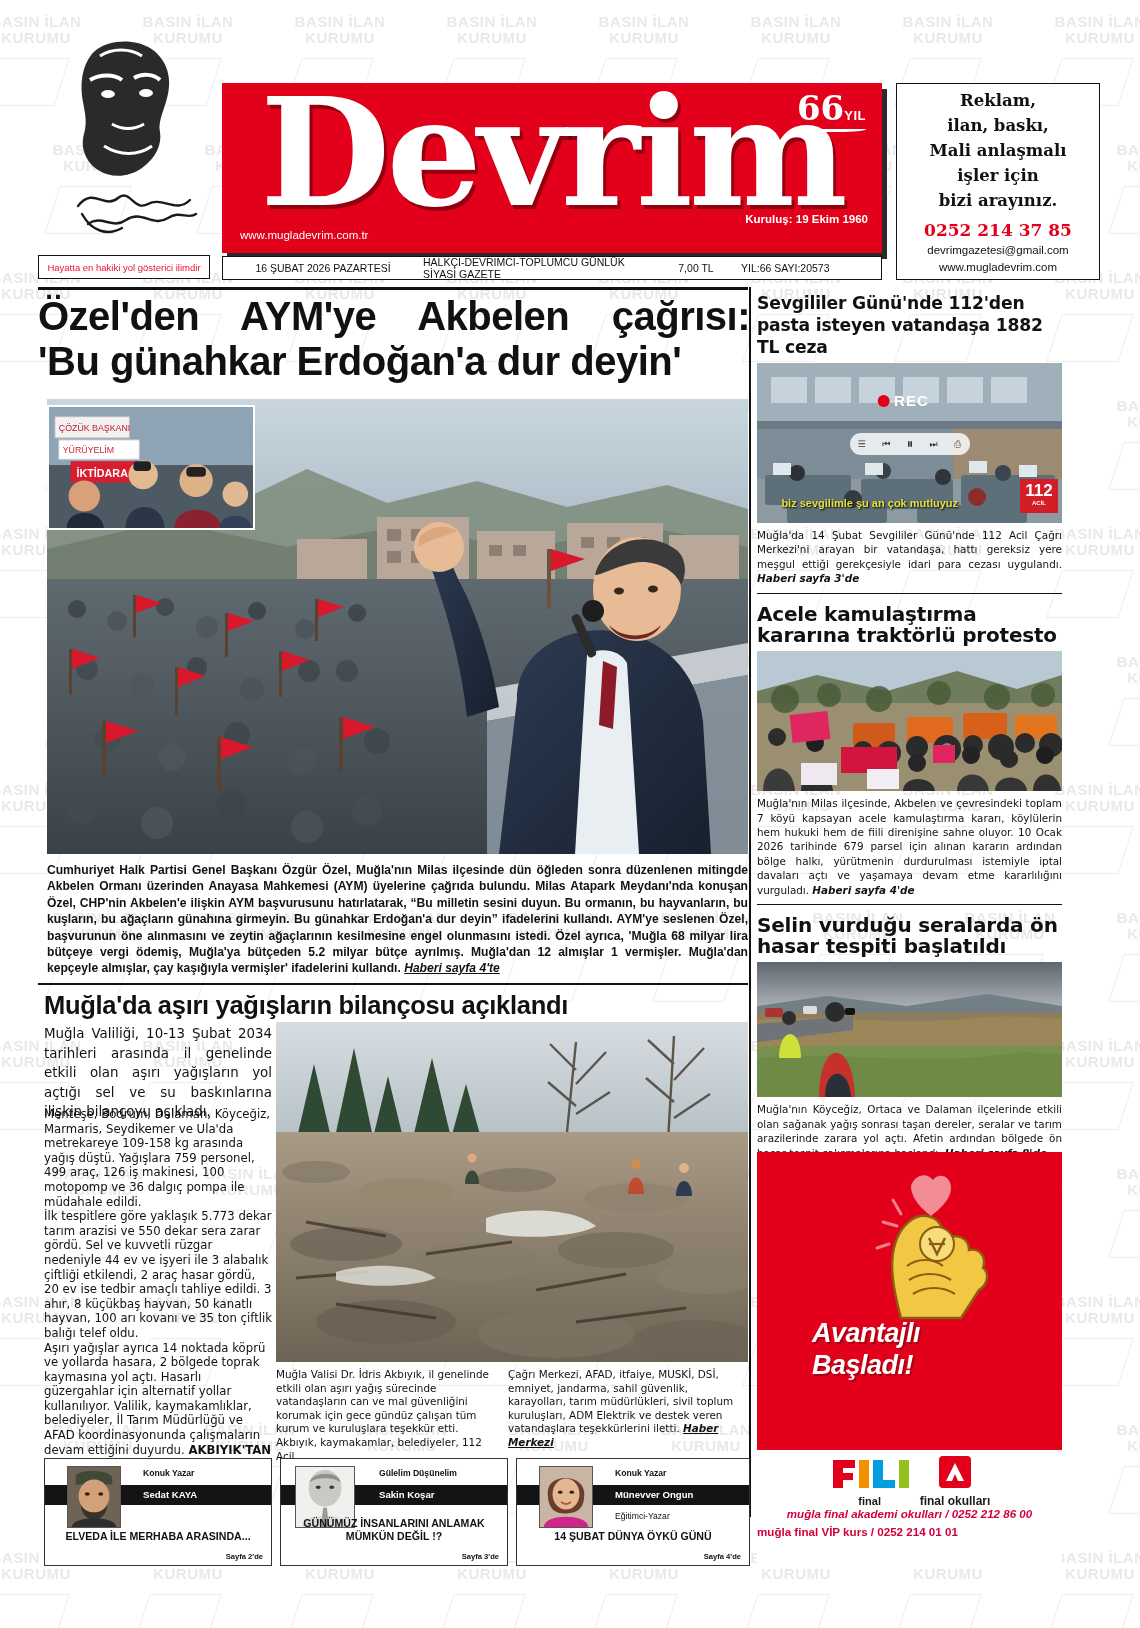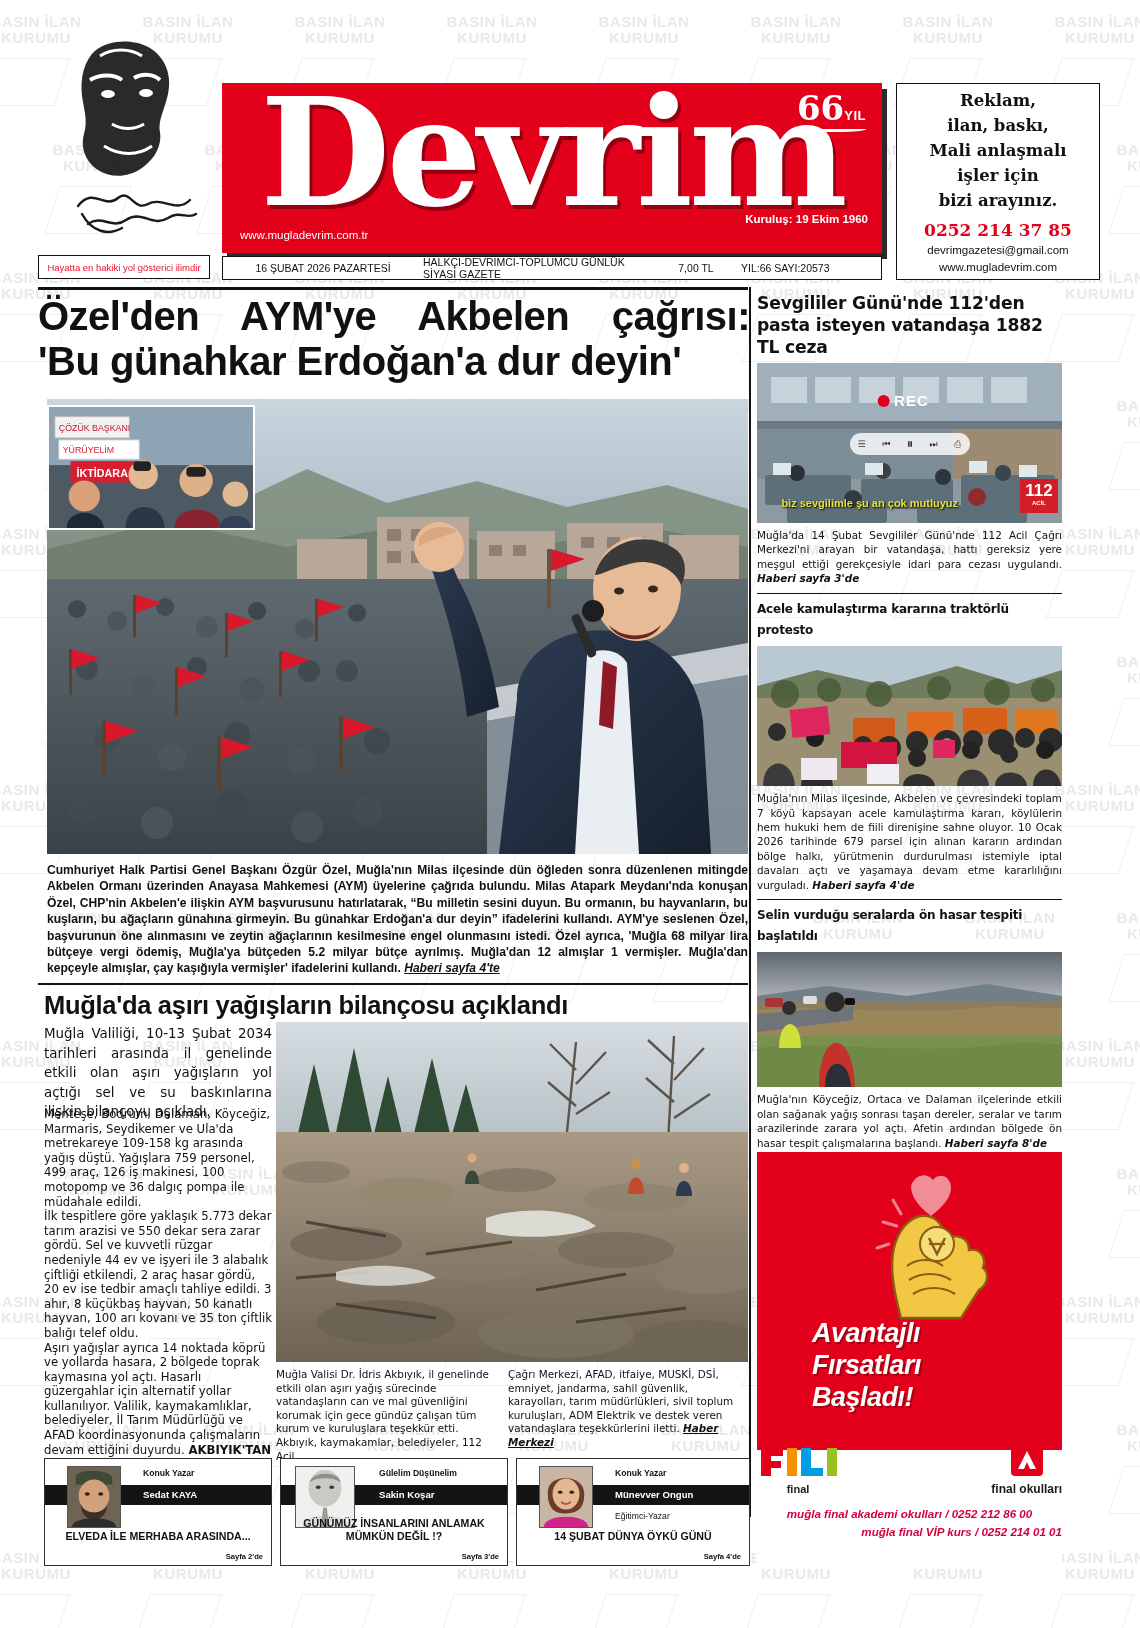--- a/index.html
+++ b/index.html
@@ -234,21 +234,21 @@
   .cw-page {
     position:absolute; right:8px; bottom:4px; font-size:7.6px; font-weight:bold;
   }
 
   
   .rcol { position:absolute; left:757px; top:292px; width:305px; }
   .rhead {
     font-weight:bold; font-size:17.2px; line-height:22px; letter-spacing:-.2px;
     font-family:"DejaVu Sans", sans-serif;
   }
-  .rhead.sm { font-size:12px; line-height:21px; }
+  .rhead.sm { font-size:20px; line-height:21px;margin-top:10px; }
   .rphoto { width:100%; overflow:hidden; background:#7b8a92; margin-top:5px; }
   .rtext {
     font-size:10.4px; line-height:14.4px; text-align:justify; margin-top:5px;
     font-family:"DejaVu Sans", sans-serif;
   }
   .rtext i { font-style:italic; font-weight:bold; }
   .rrule { height:1.5px; background:#111; margin:7px 0 5px; }
 
   
   .finalad {
@@ -259,24 +259,24 @@
     position:absolute; left:0; bottom:0; width:100%; height:118px; background:#fff;
   }
   .fa-txt {
     position:absolute; left:55px; top:165px; width:248px;
     color:#fff; font-weight:bold; font-style:italic;
     font-size:27px; line-height:32px; letter-spacing:-.5px;
     text-shadow:2px 2px 0 rgba(0,0,0,.25);
   }
   .fa-line1 { position:absolute; left:0; right:0; bottom:48px; text-align:center;
     font-size:11.6px; font-weight:bold; font-style:italic; color:#d4003c; }
-  .fa-line2 { position:absolute; left:0; right:0; bottom:30px; text-align:right;
-    font-size:11.6px; font-weight:bold; font-style:italic; color:#d4003c; }
-  .fa-logos { position:absolute; left:0; right:0; bottom:76px; height:46px;
-    display:flex; align-items:center; justify-content:space-between; gap:9px; }
+  .fa-line2 { position:absolute; left:0; right:0; bottom:30px; text-align:left;
+    font-size:11.6px; font-weight:bold; color:#d4003c; }
+  .fa-logos { position:absolute; left:0; right:0; bottom:64px; height:46px;
+    display:flex; align-items:center; justify-content:center; gap:9px; }
   .fa-fist { position:absolute; left:92px; top:18px; width:150px; height:150px; }
 
   
   .ovl-rec { position:absolute; left:48%; top:18%; color:#fff; font-weight:bold;
     font-size:15px; letter-spacing:1px; transform:translateX(-50%); }
   .ovl-dot { display:inline-block; width:12px; height:12px; border-radius:50%;
     background:#e2001a; margin-right:4px; vertical-align:-1px; }
   .ovl-sub {
     position:absolute; left:8%; bottom:9%;
     color:#e8e03a; font-weight:bold; font-size:11px;
@@ -1369,21 +1369,20 @@
         <path d="M80 68 L88 84 L96 68" stroke="#8a5d12" stroke-width="2.4" fill="none"></path>
         <path d="M80 74 L96 74" stroke="#8a5d12" stroke-width="2.2"></path>
         <path d="M62 16 C66 4, 78 2, 84 10 C90 2, 102 6, 102 18 C102 32, 84 44, 82 46
                  C80 44, 62 32, 62 16 Z" fill="#fff" opacity=".55"></path>
         <path d="M44 30 L52 44 M34 52 L48 56 M40 74 L28 78" stroke="#fff" stroke-width="3" opacity=".5" stroke-linecap="round"></path>
       </svg>
     </div>
 
     <div class="fa-txt">
       <div>Avantajlı</div>
-      <div>Fırsatları</div>
       <div>Başladı!</div>
     </div>
 
     <div class="fa-white"></div>
 
     <div class="fa-logos">
       <div style="text-align:center">
         <svg width="82" height="34" viewBox="0 0 82 34">
           <path d="M4 4 L26 4 L26 12 L14 12 L14 17 L24 17 L24 24 L14 24 L14 32 L4 32 Z" fill="#e2001a"></path>
           <path d="M30 4 L40 4 L40 32 L30 32 Z" fill="#f39200"></path>

